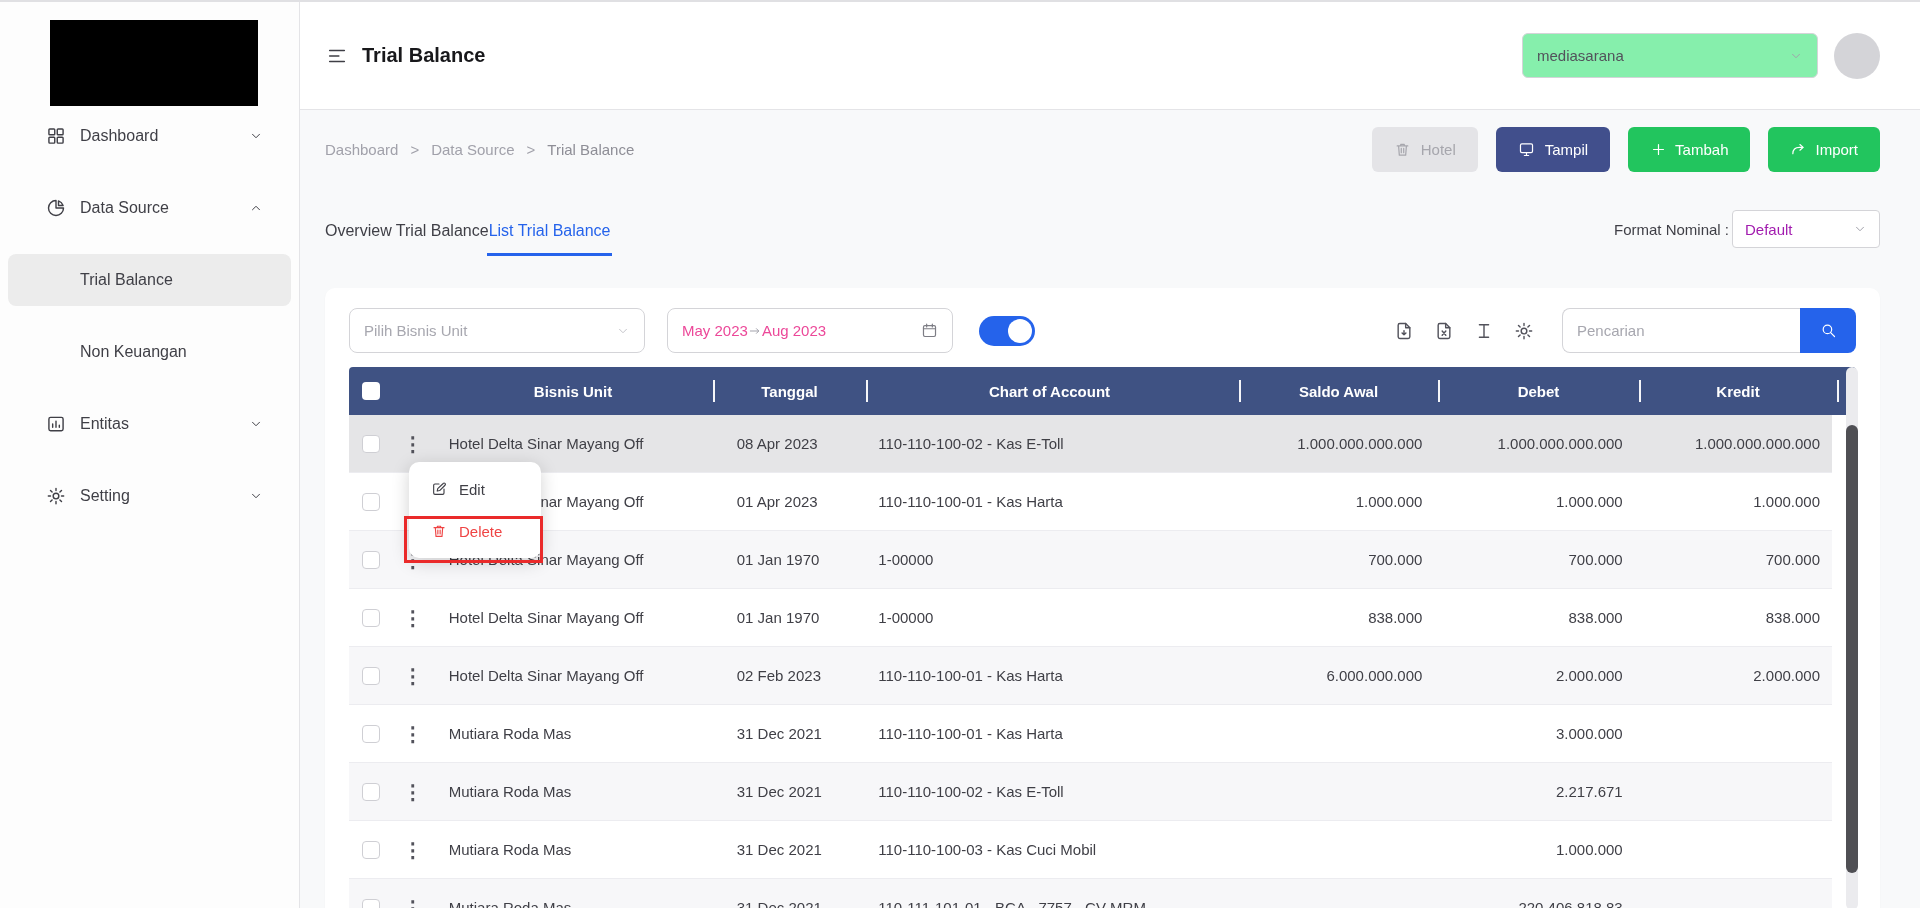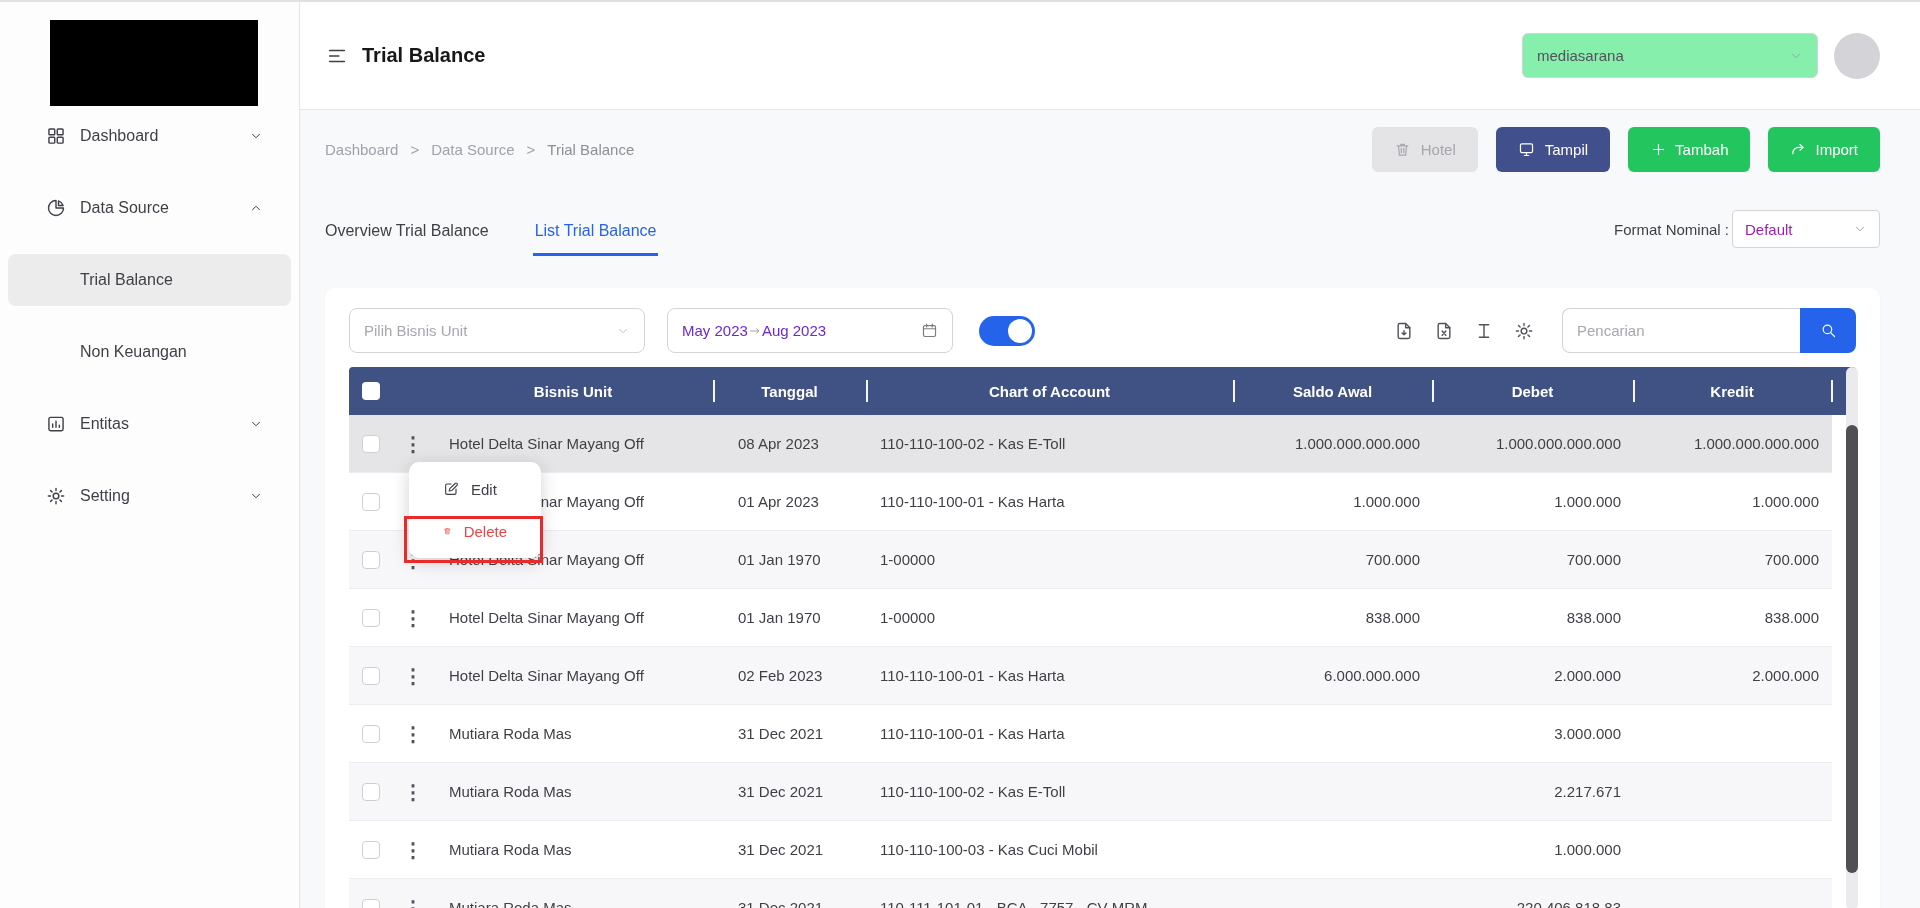--- a/index.html
+++ b/index.html
@@ -45,40 +45,40 @@
   .breadcrumb .last { color:#8e8e96; }
   .actions { margin-left:auto; display:flex; gap:18px; }
   .btn { height:45px; border:none; border-radius:6px; display:flex; align-items:center;
     justify-content:center; gap:10px; font-size:15px; font-weight:500; padding:0 22px; cursor:pointer;
     font-family:"Liberation Sans",sans-serif; }
   .btn-hapus { background:#e4e4e7; color:#a6a6ad; cursor:default; }
   .btn-tampil { background:var(--indigo); color:#fff; }
   .btn-green { background:var(--green); color:#fff;gap:8px; }
 
   .tabs-row { margin-top:36px; display:flex; align-items:flex-end; }
-  .tabs { display:flex; gap:46px; }
+  .tabs { display:flex; }
   .tab { font-size:16px; color:#3f3f46; padding-bottom:16px; position:relative; cursor:pointer; }
   .tab.active { color:var(--accent); }
   .tab.active::after { content:""; position:absolute; left:-2px; right:-2px; bottom:0; height:3px; background:var(--accent); }
   .format-nominal { margin-left:auto; display:flex; align-items:center; gap:3px; padding-bottom:8px; }
   .format-label { font-size:15px; color:#3f3f46; }
   .format-select { width:148px; height:38px; background:#fff; border:1px solid #d4d4d8; border-radius:4px;
     display:flex; align-items:center; padding:0 12px; font-size:15px; color:#a21caf; cursor:pointer; }
   .format-select .chev { margin-left:auto; color:#a1a1aa; }
 
   
   .card { margin-top:32px; background:#fff; border-radius:10px 10px 0 0; padding:20px 24px 0 24px;
     height:630px; position:relative; overflow:hidden; box-shadow:0 1px 2px rgba(0,0,0,0.04); }
 
   .filter-row { display:flex; align-items:center; height:45px; }
   .select-bu { width:296px; height:45px; border:1px solid #d4d4d8; border-radius:8px; background:#fff;
     display:flex; align-items:center; padding:0 14px; font-size:15px; color:#a7a7af; cursor:pointer; }
   .select-bu .chev { margin-left:auto; color:#c3c3c9; }
   .date-range { margin-left:22px; width:286px; height:45px; border:1px solid #d4d4d8; border-radius:8px;
-    background:#fff; display:flex; align-items:center; padding:0 14px; font-size:15px; color:#6d28d9; cursor:pointer; }
+    background:#fff; display:flex; align-items:center; padding:0 14px; font-size:15px; color:#ec4899; cursor:pointer; }
   .date-range .cal { margin-left:auto; color:#7d7d85; }
   .toggle { margin-left:26px; width:56px; height:30px; border-radius:15px; background:var(--accent);
     position:relative; cursor:pointer; }
   .toggle .knob { position:absolute; right:3px; top:3px; width:24px; height:24px; background:#fff; border-radius:50%; }
   .filter-right { margin-left:auto; display:flex; align-items:center; }
   .tool-icons { display:flex; gap:20px; color:#52525b; margin-right:28px; }
   .tool-icons .icon { cursor:pointer; }
   .search-group { display:flex; }
   .search-input { width:238px; height:45px; border:1px solid #d4d4d8; border-right:none;
     border-radius:8px 0 0 8px; padding:0 14px; font-size:15px; color:#3f3f46; outline:none;
@@ -96,40 +96,40 @@
   .tr { display:flex; align-items:center; height:58px; border-bottom:1px solid #ececf0; background:#fff; width:1483px; }
   .tr.stripe { background:#f7f7f9; }
   .tr.highlight { background:#e5e5e7; }
   .td { font-size:15px; color:#3f3f46; white-space:nowrap; overflow:hidden; }
 
   .col-check { width:44px; display:flex; justify-content:center; }
   .col-menu  { width:40px; display:flex; justify-content:center; }
   .col-bu { width:280px; }
   .col-tgl { width:153px; }
   .col-coa { width:367px; }
-  .col-sa { width:199px; }
+  .col-sa { width:199px;margin-left:6px; }
   .col-db { width:201px; }
   .col-kr { width:198px; }
   .col-fill { flex:1; }
   .td.col-bu { padding-left:16px; }
   .td.col-tgl { padding-left:25px; }
   .td.col-coa { padding-left:14px; }
   .td.num { text-align:right; padding-right:12px; }
 
   .cb { width:18px; height:18px; border:1.5px solid #cfcfd4; border-radius:4px; background:#fff; cursor:pointer; }
   .cb.head { border:none; background:#fff; }
   .kebab { font-size:20px; font-weight:700; color:#52525b; cursor:pointer; line-height:1; user-select:none; }
 
   
   .v-scroll { position:absolute; top:79px; right:22px; bottom:8px; width:12px; background:#ebebee; border-radius:6px; }
   .v-thumb { position:absolute; top:58px; left:0; width:12px; height:448px; background:#4f4f54; border-radius:6px; cursor:grab; }
 
   
   .context-menu { position:absolute; left:409px; top:460px; width:132px; background:#fff;
-    border-radius:10px; box-shadow:0 4px 18px rgba(0,0,0,0.18); padding:6px 16px; z-index:20; }
+    border-radius:10px; box-shadow:0 4px 18px rgba(0,0,0,0.18); padding:6px 4px; z-index:20; }
   .cm-item { height:42px; display:flex; align-items:center; gap:12px; padding:0 18px;
     font-size:15px; color:#3f3f46; cursor:pointer; }
   .cm-item.danger { color:var(--danger); }
   .annotation-box { position:absolute; left:404px; top:514px; width:139px; height:47px;
     border:3px solid var(--annotation); z-index:21; pointer-events:none; }
 
   .icon { display:inline-flex; width:20px; height:20px; }
   .icon svg { width:100%; height:100%; }
   .icon.ic14 { width:14px; height:14px; }
   .icon.ic16 { width:16px; height:16px; }

